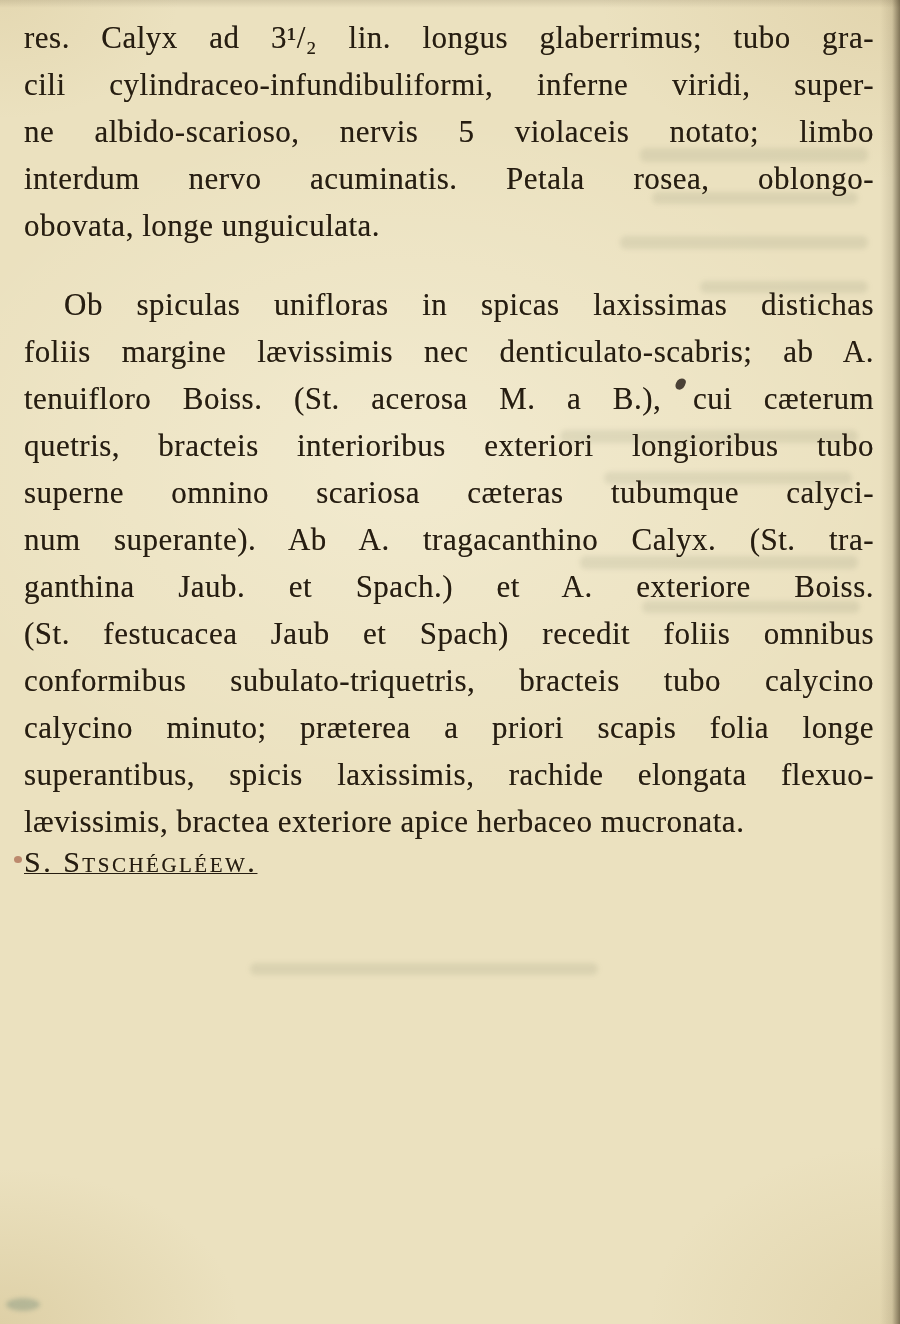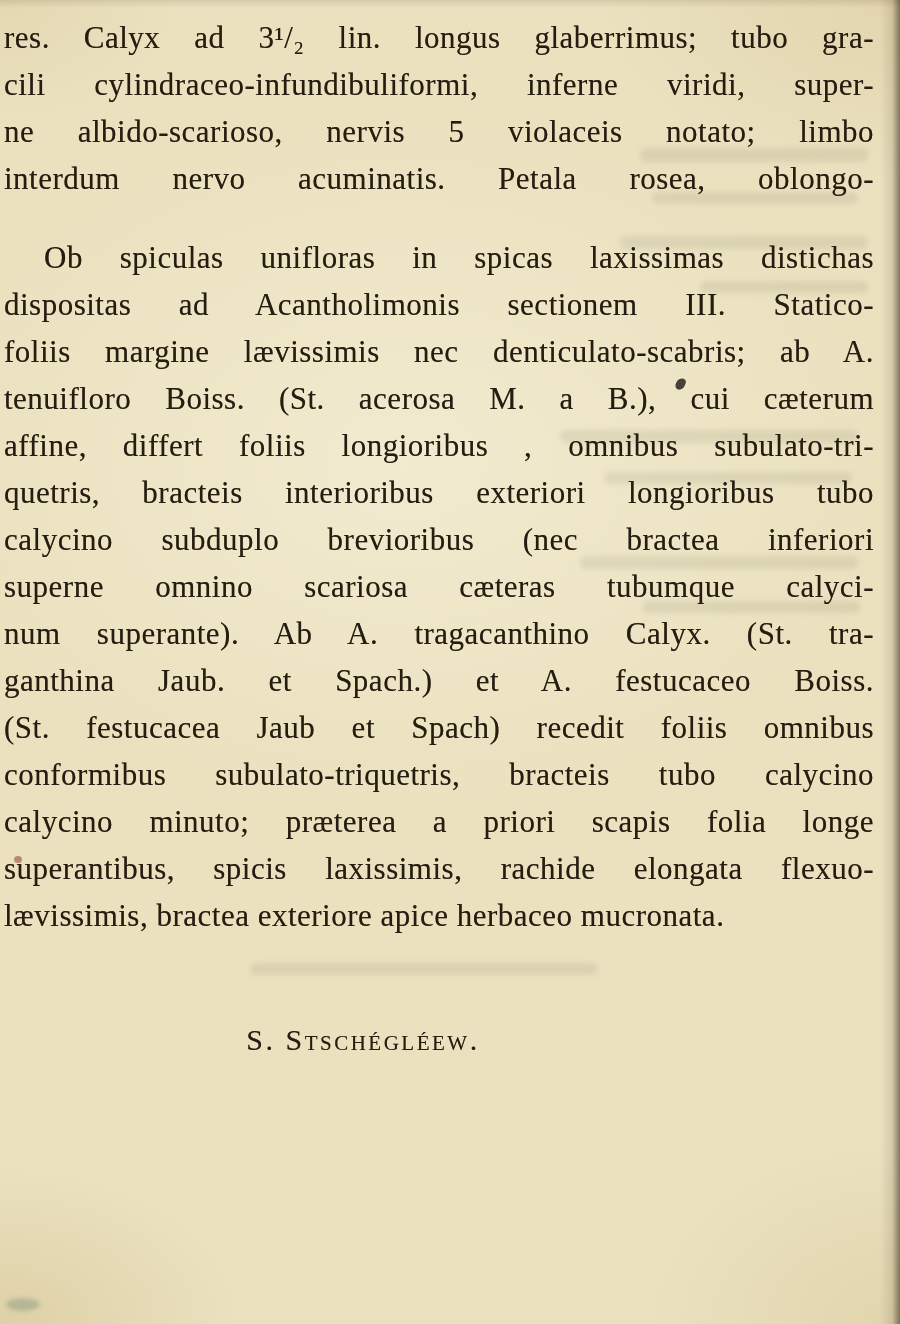--- a/index.html
+++ b/index.html
@@ -18,21 +18,21 @@
       radial-gradient(ellipse 500px 300px at 100% 0%, rgba(186,158,96,0.18), rgba(186,158,96,0) 60%),
       radial-gradient(ellipse 400px 260px at 0% 100%, rgba(176,148,80,0.22), rgba(176,148,80,0) 60%),
       radial-gradient(ellipse 420px 300px at 100% 100%, rgba(176,148,80,0.16), rgba(176,148,80,0) 60%),
       radial-gradient(ellipse 300px 200px at 0% 0%, rgba(190,164,100,0.14), rgba(190,164,100,0) 60%);
   }
   .page {
     position: relative;
     box-sizing: border-box;
     width: 900px;
     height: 1324px;
-    padding: 14px 26px 0 4px;
+    padding: 14px 26px 0 24px;
     color: var(--ink, #261d11);
     z-index: 2;
   }
   .textblock { position: relative; }
   .para { margin: 0; }
   .para.second { margin-top: 8px; }
   .line {
     height: 47px;
     line-height: 47px;
     font-size: 31px;
@@ -44,23 +44,23 @@
     text-shadow: 0 0 0.6px rgba(38,29,17,0.55);
   }
   .line.para-end {
     text-align-last: left;
   }
   .line.indented {
     text-indent: 40px;
     margin-top: 32px;
   }
   .signature-row {
-    margin-top: 84px;
-    text-align: center;
+    text-align: left;
     padding-right: 152px;
+    text-decoration: underline;
   }
   .signature {
     font-variant: small-caps;
     font-size: 30px;
     letter-spacing: 2.5px;
     color: var(--ink, #261d11);
     text-shadow: 0 0 0.6px rgba(38,29,17,0.5);
   }
   
   .ghost {
@@ -117,33 +117,31 @@
 <div class="edge-shadow-right"></div>
 
 <div class="page">
   <div class="textblock">
 
     <div class="para first">
       <div class="line">res. Calyx ad 3¹/₂ lin. longus glaberrimus; tubo gra-</div>
       <div class="line">cili cylindraceo-infundibuliformi, inferne viridi, super-</div>
       <div class="line">ne albido-scarioso, nervis 5 violaceis notato; limbo</div>
       <div class="line">interdum nervo acuminatis. Petala rosea, oblongo-</div>
+      <div class="line para-end">obovata, longe unguiculata.</div>
     </div>
 
     <div class="para second">
       <div class="line indented">Ob spiculas unifloras in spicas laxissimas distichas</div>
-      <div class="line">dispositas ad Acantholimonis sectionem III. Statico-</div>
       <div class="line">foliis margine lævissimis nec denticulato-scabris; ab A.</div>
       <div class="line">tenuifloro Boiss. (St. acerosa M. a B.), cui cæterum</div>
-      <div class="line">affine, differt foliis longioribus , omnibus subulato-tri-</div>
       <div class="line">quetris, bracteis interioribus exteriori longioribus tubo</div>
-      <div class="line">calycino subduplo brevioribus (nec bractea inferiori</div>
       <div class="line">superne omnino scariosa cæteras tubumque calyci-</div>
       <div class="line">num superante). Ab A. tragacanthino Calyx. (St. tra-</div>
-      <div class="line">ganthina Jaub. et Spach.) et A. festucaceo Boiss.</div>
+      <div class="line">ganthina Jaub. et Spach.) et A. exteriore Boiss.</div>
       <div class="line">(St. festucacea Jaub et Spach) recedit foliis omnibus</div>
       <div class="line">conformibus subulato-triquetris, bracteis tubo calycino</div>
       <div class="line">calycino minuto; præterea a priori scapis folia longe</div>
       <div class="line">superantibus, spicis laxissimis, rachide elongata flexuo-</div>
       <div class="line para-end">lævissimis, bractea exteriore apice herbaceo mucronata.</div>
     </div>
 
     <div class="signature-row">
       <span class="signature">S. Stschégléew.</span>
     </div>

